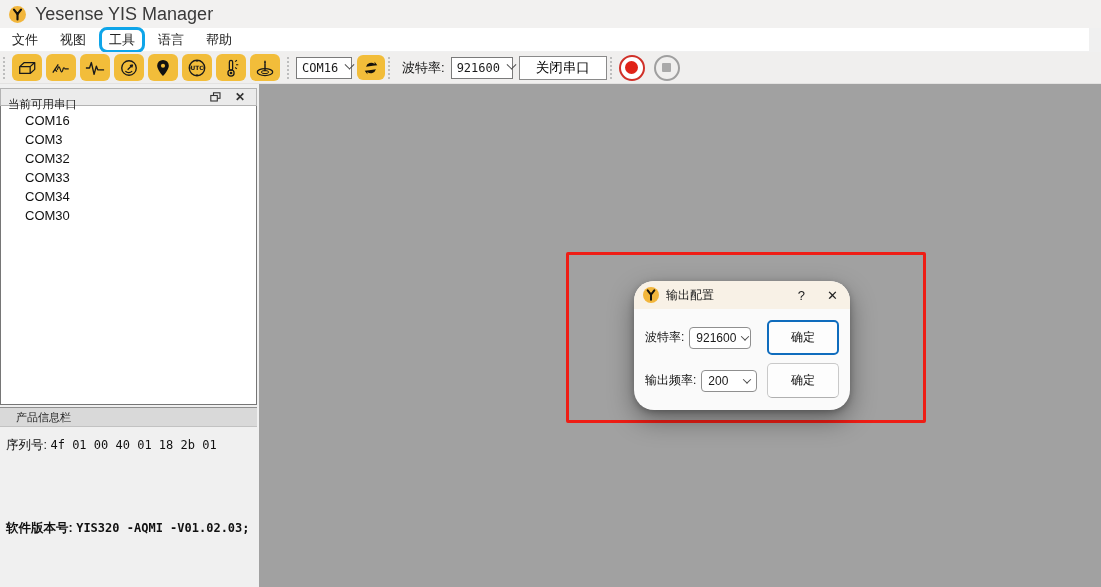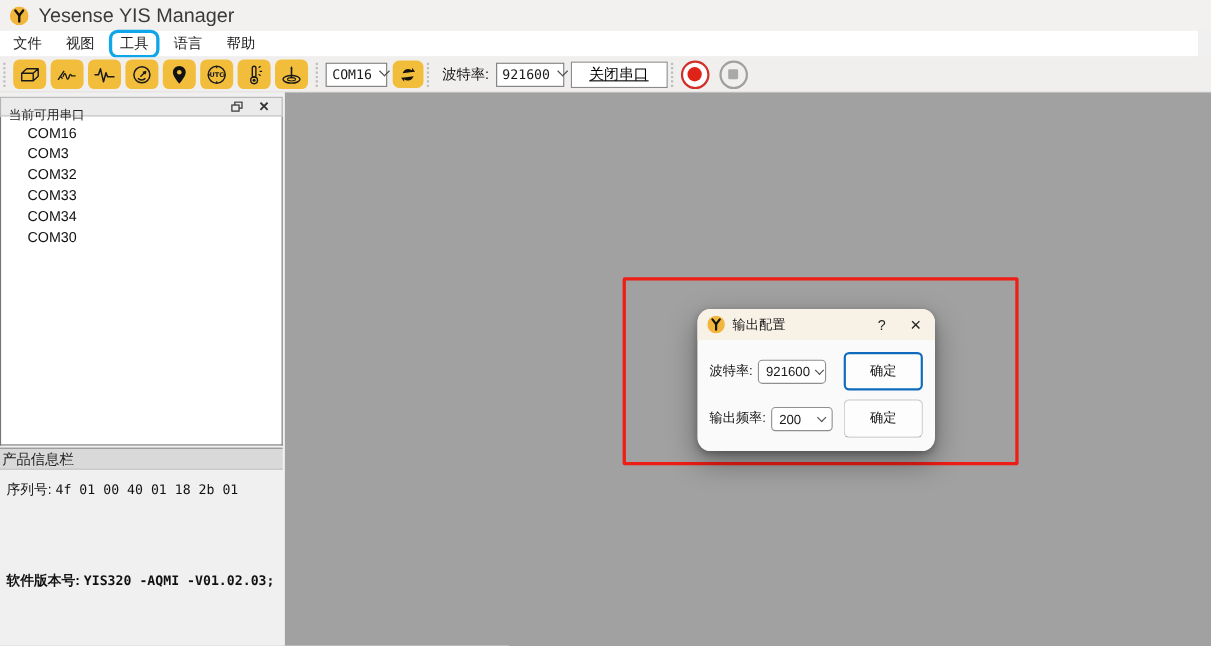--- a/index.html
+++ b/index.html
@@ -68,21 +68,21 @@
     border-right:1.4px solid #4a4a4a; border-bottom:1.4px solid #4a4a4a;
     transform:rotate(45deg) translate(-2px,-2px);
   }
   .combo.port { width:56px; justify-content:space-between; }
   .combo.baud { width:62px; justify-content:space-between; margin-left:6px; }
 
   .tb-label { font-size:13px; color:#111; margin-left:5px; }
   .wbtn {
     height:24px; margin-left:6px; padding:0 16px;
     background:#fff; border:1px solid #8a8a8a;
-    font-size:13.5px; font-family:"Liberation Sans",sans-serif; cursor:pointer;text-decoration:underline;
+    font-size:13.5px; font-family:"Liberation Sans",sans-serif; cursor:pointer;
   }
 
   .record-btn, .stop-btn {
     width:26px; height:26px; border-radius:50%;
     display:flex; align-items:center; justify-content:center;
     background:transparent; cursor:pointer; padding:0;
   }
   .record-btn { border:2px solid #d03028; background:#fff; margin-right:9px; }
   .record-btn .dot { width:13px; height:13px; border-radius:50%; background:#e02318; }
   .stop-btn { border:2px solid #9f9f9f; }
@@ -107,41 +107,41 @@
     background:#fff; border:1px solid #767676; border-top:none;
     padding-top:5px; overflow:hidden;
   }
   .port-item {
     padding-left:24px; height:19px; line-height:19px;
     font-size:13px; color:#111; cursor:default;
   }
   .info-header {
     margin-top:2px; height:20px; margin-right:1px;
     background:#d9d9d9; border-top:1px solid #8f8f8f; border-bottom:1px solid #c2c2c2;
-    line-height:19px; padding-left:2px; font-size:13px; color:#1c1c1c;
+    line-height:19px; padding-left:16px; font-size:11px; color:#1c1c1c;
   }
   .info-body { padding:10px 6px 0 6px; }
   .info-line { font-size:12.5px; color:#111; white-space:nowrap; }
   .mono { font-family:"DejaVu Sans Mono", monospace; font-size:12px; }
   .info-line.version { margin-top:66px;font-weight:bold; }
 
   
   .content {
     position:absolute; top:84px; left:259px; right:0; bottom:0;
     background:#a1a1a1;
   }
   .anno-rect {
     position:absolute; left:307px; top:168px; width:360px; height:171px;
     border:3px solid #ee1d15; border-radius:2px;
   }
 
   
   .dialog {
     position:absolute; left:375px; top:197px; width:216px;
-    border-radius:12px; overflow:hidden;
+    border-radius:20px; overflow:hidden;
     box-shadow:0 10px 26px rgba(0,0,0,0.38), 0 2px 6px rgba(0,0,0,0.25);
     background:#fafafa;
   }
   .dlg-titlebar {
     height:28px; background:#f8f1e6;
     display:flex; align-items:center; padding:0 12px 0 9px;
   }
   .dlg-title { margin-left:7px; font-size:12px; color:#1a1a1a; }
   .dlg-help {
     margin-left:auto; background:none; border:none; cursor:pointer;

